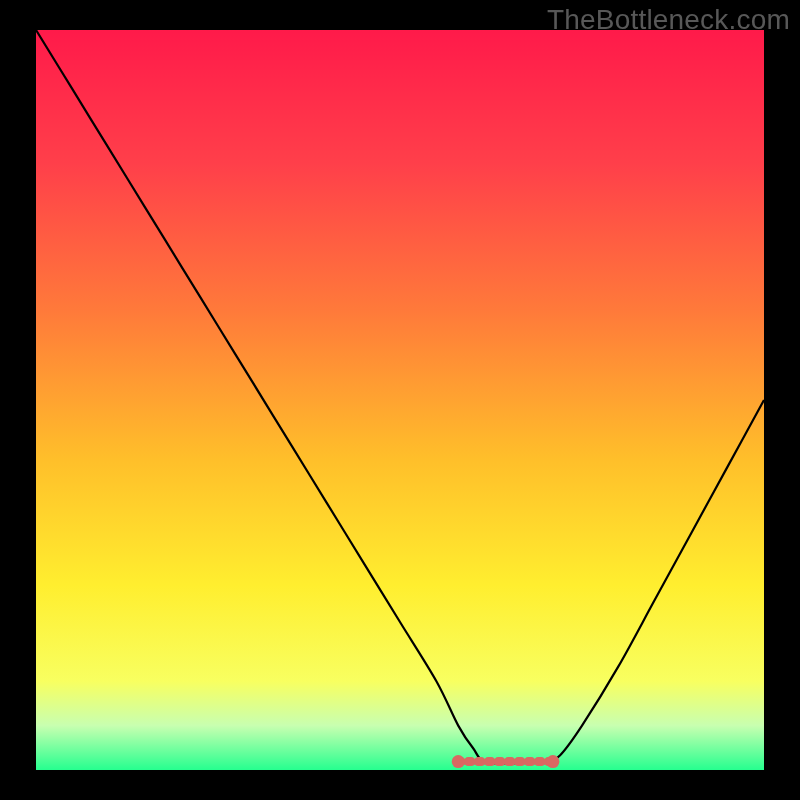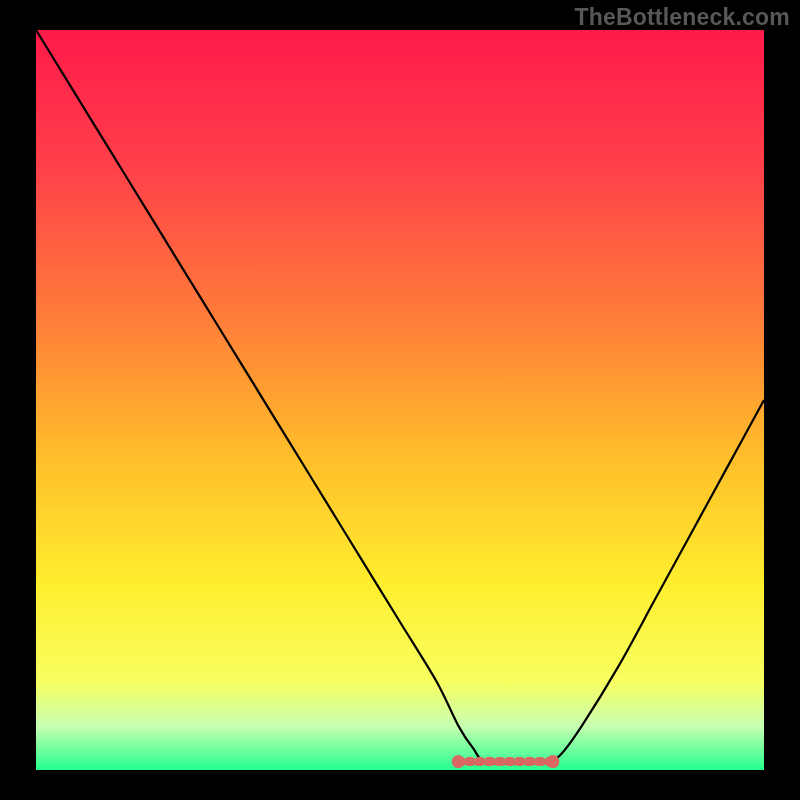--- a/index.html
+++ b/index.html
@@ -15,22 +15,22 @@
     position: relative;
     width: 800px;
     height: 800px;
     background: #000;
   }
   .watermark {
     position: absolute;
     top: 4px;
     right: 10px;
     color: #585858;
-    font-size: 23px;
-    font-weight: 700;
+    font-size: 28px;
+    font-weight: 400;
     letter-spacing: 0.2px;
     z-index: 5;
   }
   .plot {
     position: absolute;
     left: 36px;
     top: 30px;
     width: 728px;
     height: 740px;
   }

